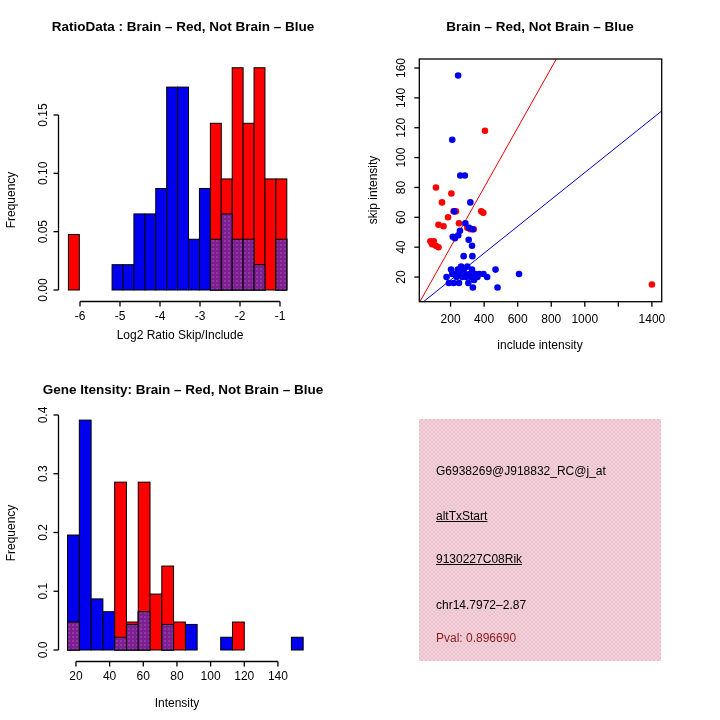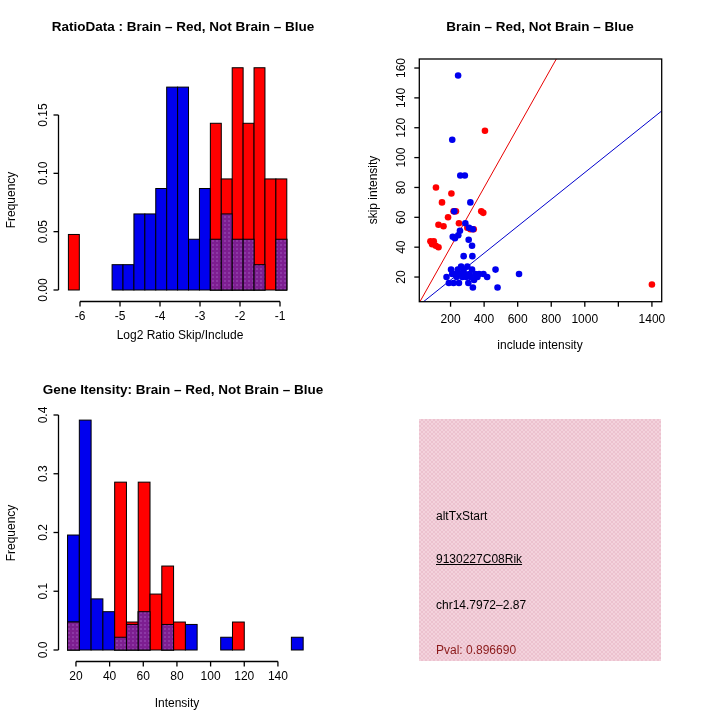--- a/index.html
+++ b/index.html
@@ -6,21 +6,21 @@
   #stage{position:relative;width:720px;height:720px;background:#ffffff;overflow:hidden;
          font-family:"Liberation Sans",sans-serif;}
   #chart-svg{position:absolute;left:0;top:0;}
   .info-box{position:absolute;left:419px;top:419px;width:242px;height:242px;
     background-color:#F3D2DC;
     background-image:
       linear-gradient(45deg,#ECC2CF 25%,transparent 25%,transparent 75%,#ECC2CF 75%),
       linear-gradient(45deg,#ECC2CF 25%,transparent 25%,transparent 75%,#ECC2CF 75%);
     background-size:4px 4px;background-position:0 0,2px 2px;}
   .info-line{position:absolute;left:17px;font-size:12px;color:#000;white-space:nowrap;}
-  .il1{top:45px;} .il2{top:90px;} .il3{top:133px;text-decoration:underline;} .il4{top:179px;} .il5{top:212px;}
+  .il1{top:45px;} .il2{top:90px;text-decoration:underline;} .il3{top:133px;text-decoration:underline;} .il4{top:179px;} .il5{top:212px;}
 </style>
 </head>
 <body>
 
 <div id="stage">
   <svg id="chart-svg" width="720" height="720">
       <defs>
         <pattern id="pdots" width="4" height="4" patternUnits="userSpaceOnUse">
           <rect x="0" y="0" width="4" height="4" fill="#7D1E91"></rect>
           <circle cx="1" cy="1" r="0.7" fill="#AA66C8"></circle>
@@ -242,18 +242,19 @@
         <rect x="114.669" y="637.25125" width="11.781" height="12.748749999999973" fill="url(#pdots)" stroke="#000" stroke-width="1"></rect>
         <rect x="126.45" y="624.44375" width="11.781" height="25.556249999999977" fill="url(#pdots)" stroke="#000" stroke-width="1"></rect>
         <rect x="138.231" y="611.695" width="11.781" height="38.30499999999995" fill="url(#pdots)" stroke="#000" stroke-width="1"></rect>
         <rect x="161.793" y="624.44375" width="11.781" height="25.556249999999977" fill="url(#pdots)" stroke="#000" stroke-width="1"></rect>
         <text x="183" y="394" text-anchor="middle" font-size="13.5" font-family="&quot;Liberation Sans&quot;,sans-serif" fill="#000" font-weight="bold" transform="">Gene Itensity: Brain – Red, Not Brain – Blue</text>
         <text x="177" y="707" text-anchor="middle" font-size="12" font-family="&quot;Liberation Sans&quot;,sans-serif" fill="#000" font-weight="normal" transform="">Intensity</text>
         <text x="15" y="533" text-anchor="middle" font-size="12" font-family="&quot;Liberation Sans&quot;,sans-serif" fill="#000" font-weight="normal" transform="rotate(-90 15 533)">Frequency</text>
       </g>
     </svg>
   <div class="info-box">
+    <div class="info-line il1">G6938269@J918832_RC@j_at</div>
     <div class="info-line il2">altTxStart</div>
     <div class="info-line il3">9130227C08Rik</div>
     <div class="info-line il4">chr14.7972–2.87</div>
-    <div class="info-line il5" style="color: rgb(139, 26, 26); margin-top: 12px;">Pval: 0.896690</div>
+    <div class="info-line il5" style="color: rgb(139, 26, 26);">Pval: 0.896690</div>
   </div>
 </div>
 
 </body></html>

